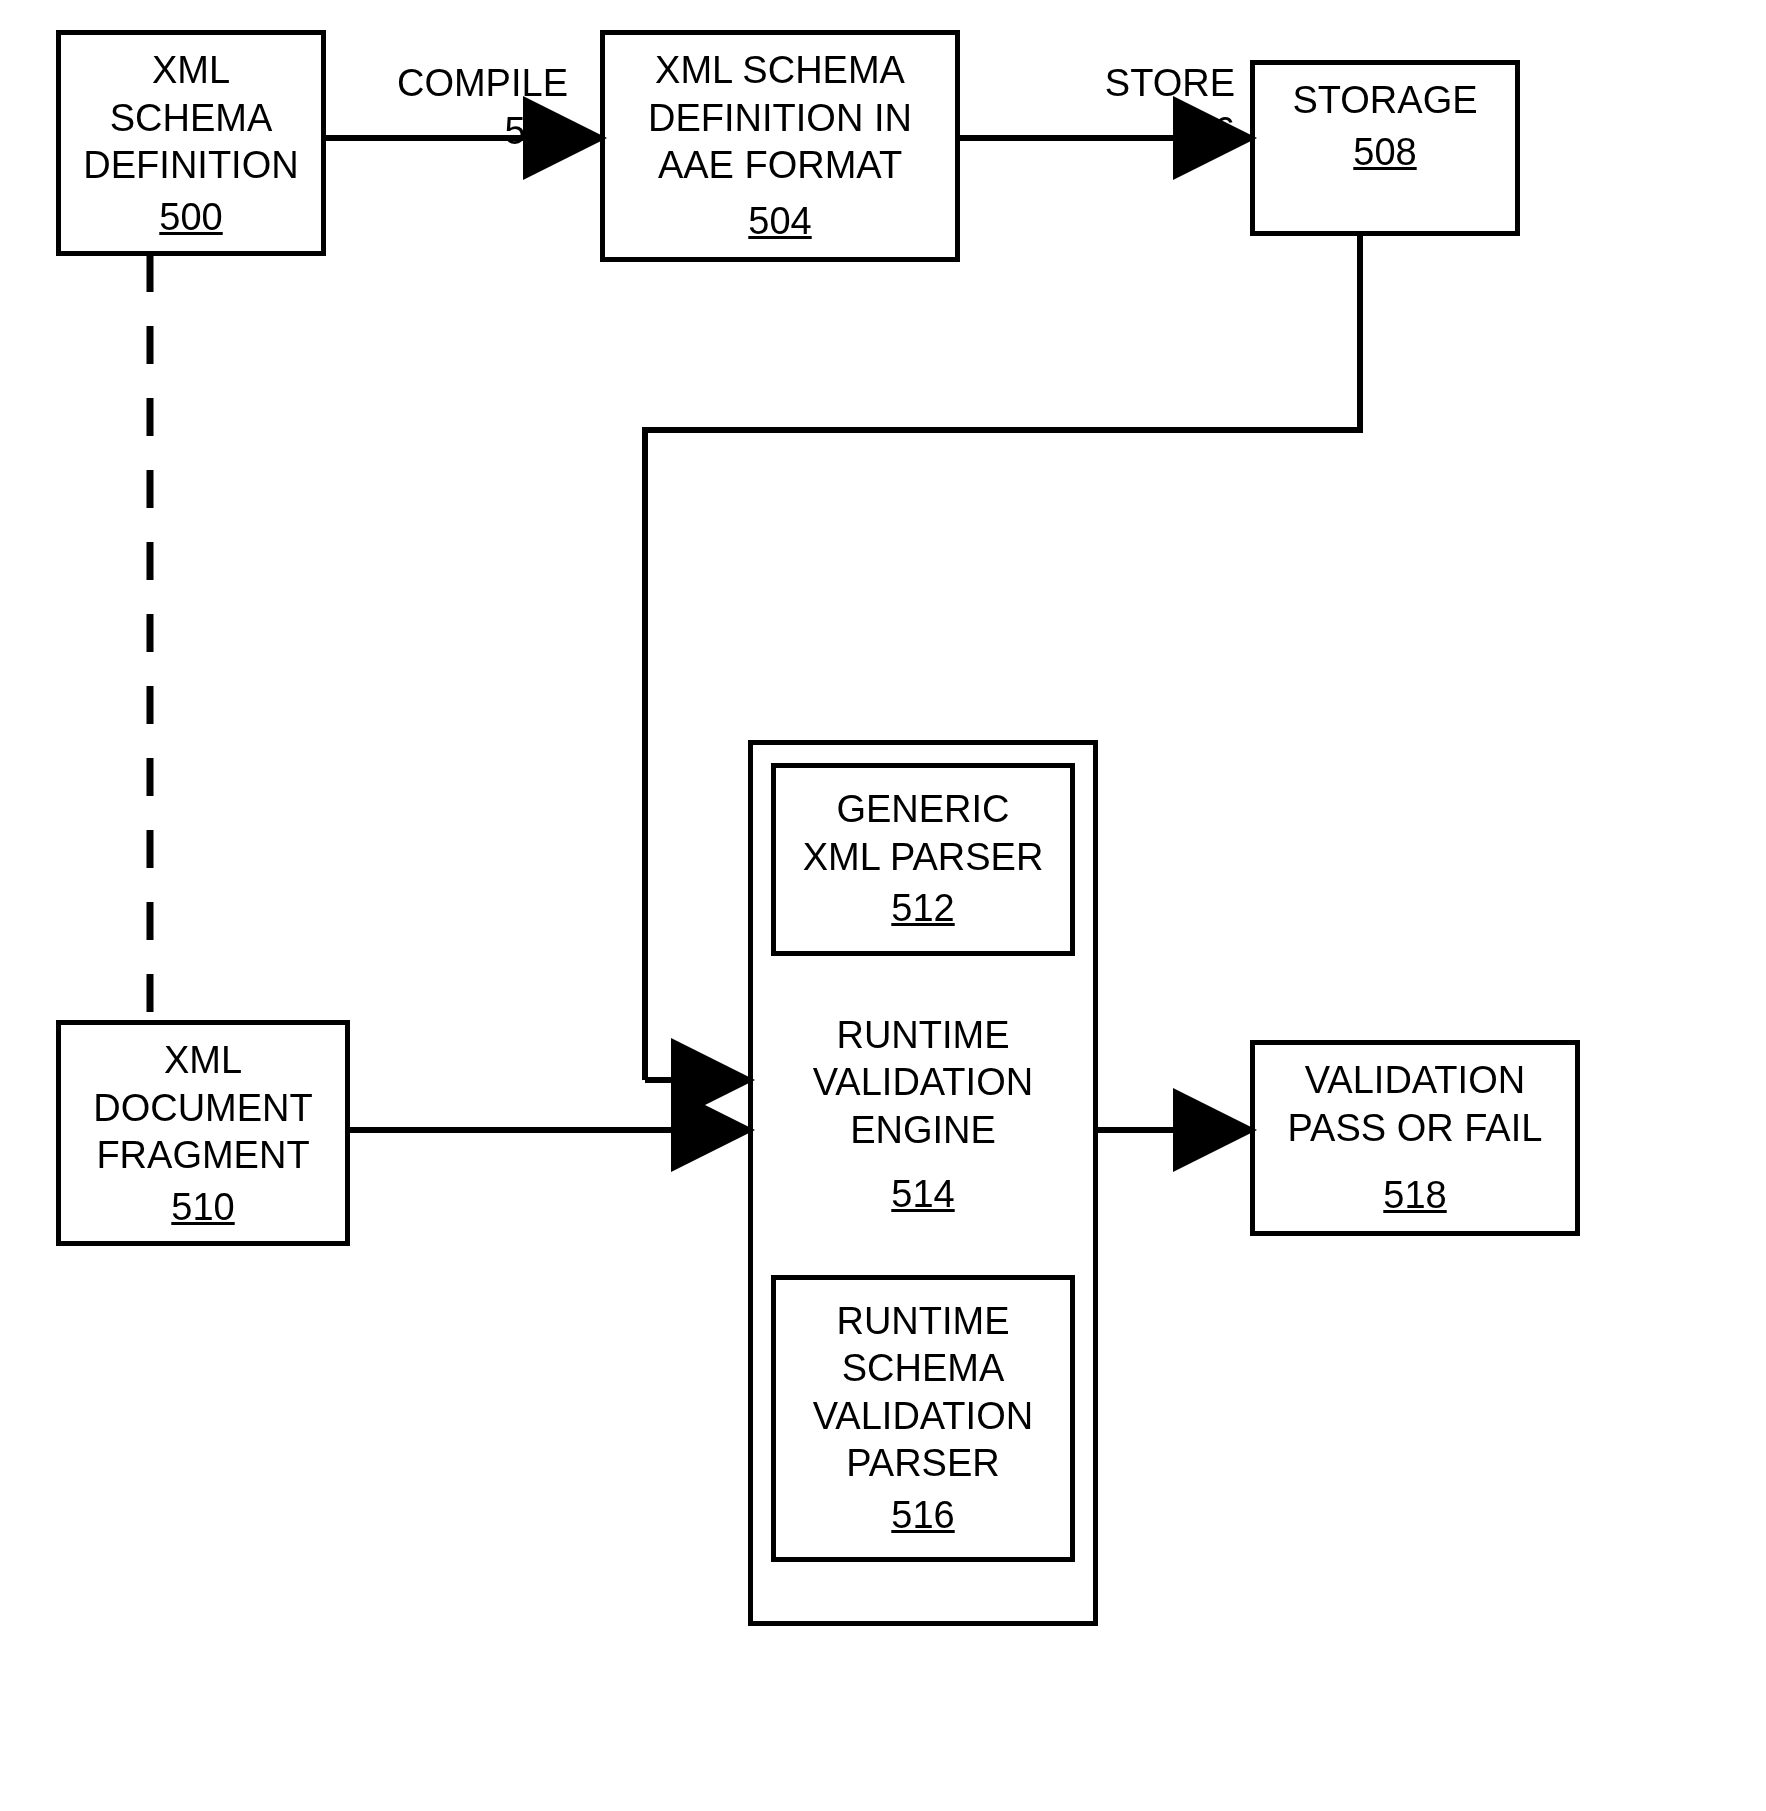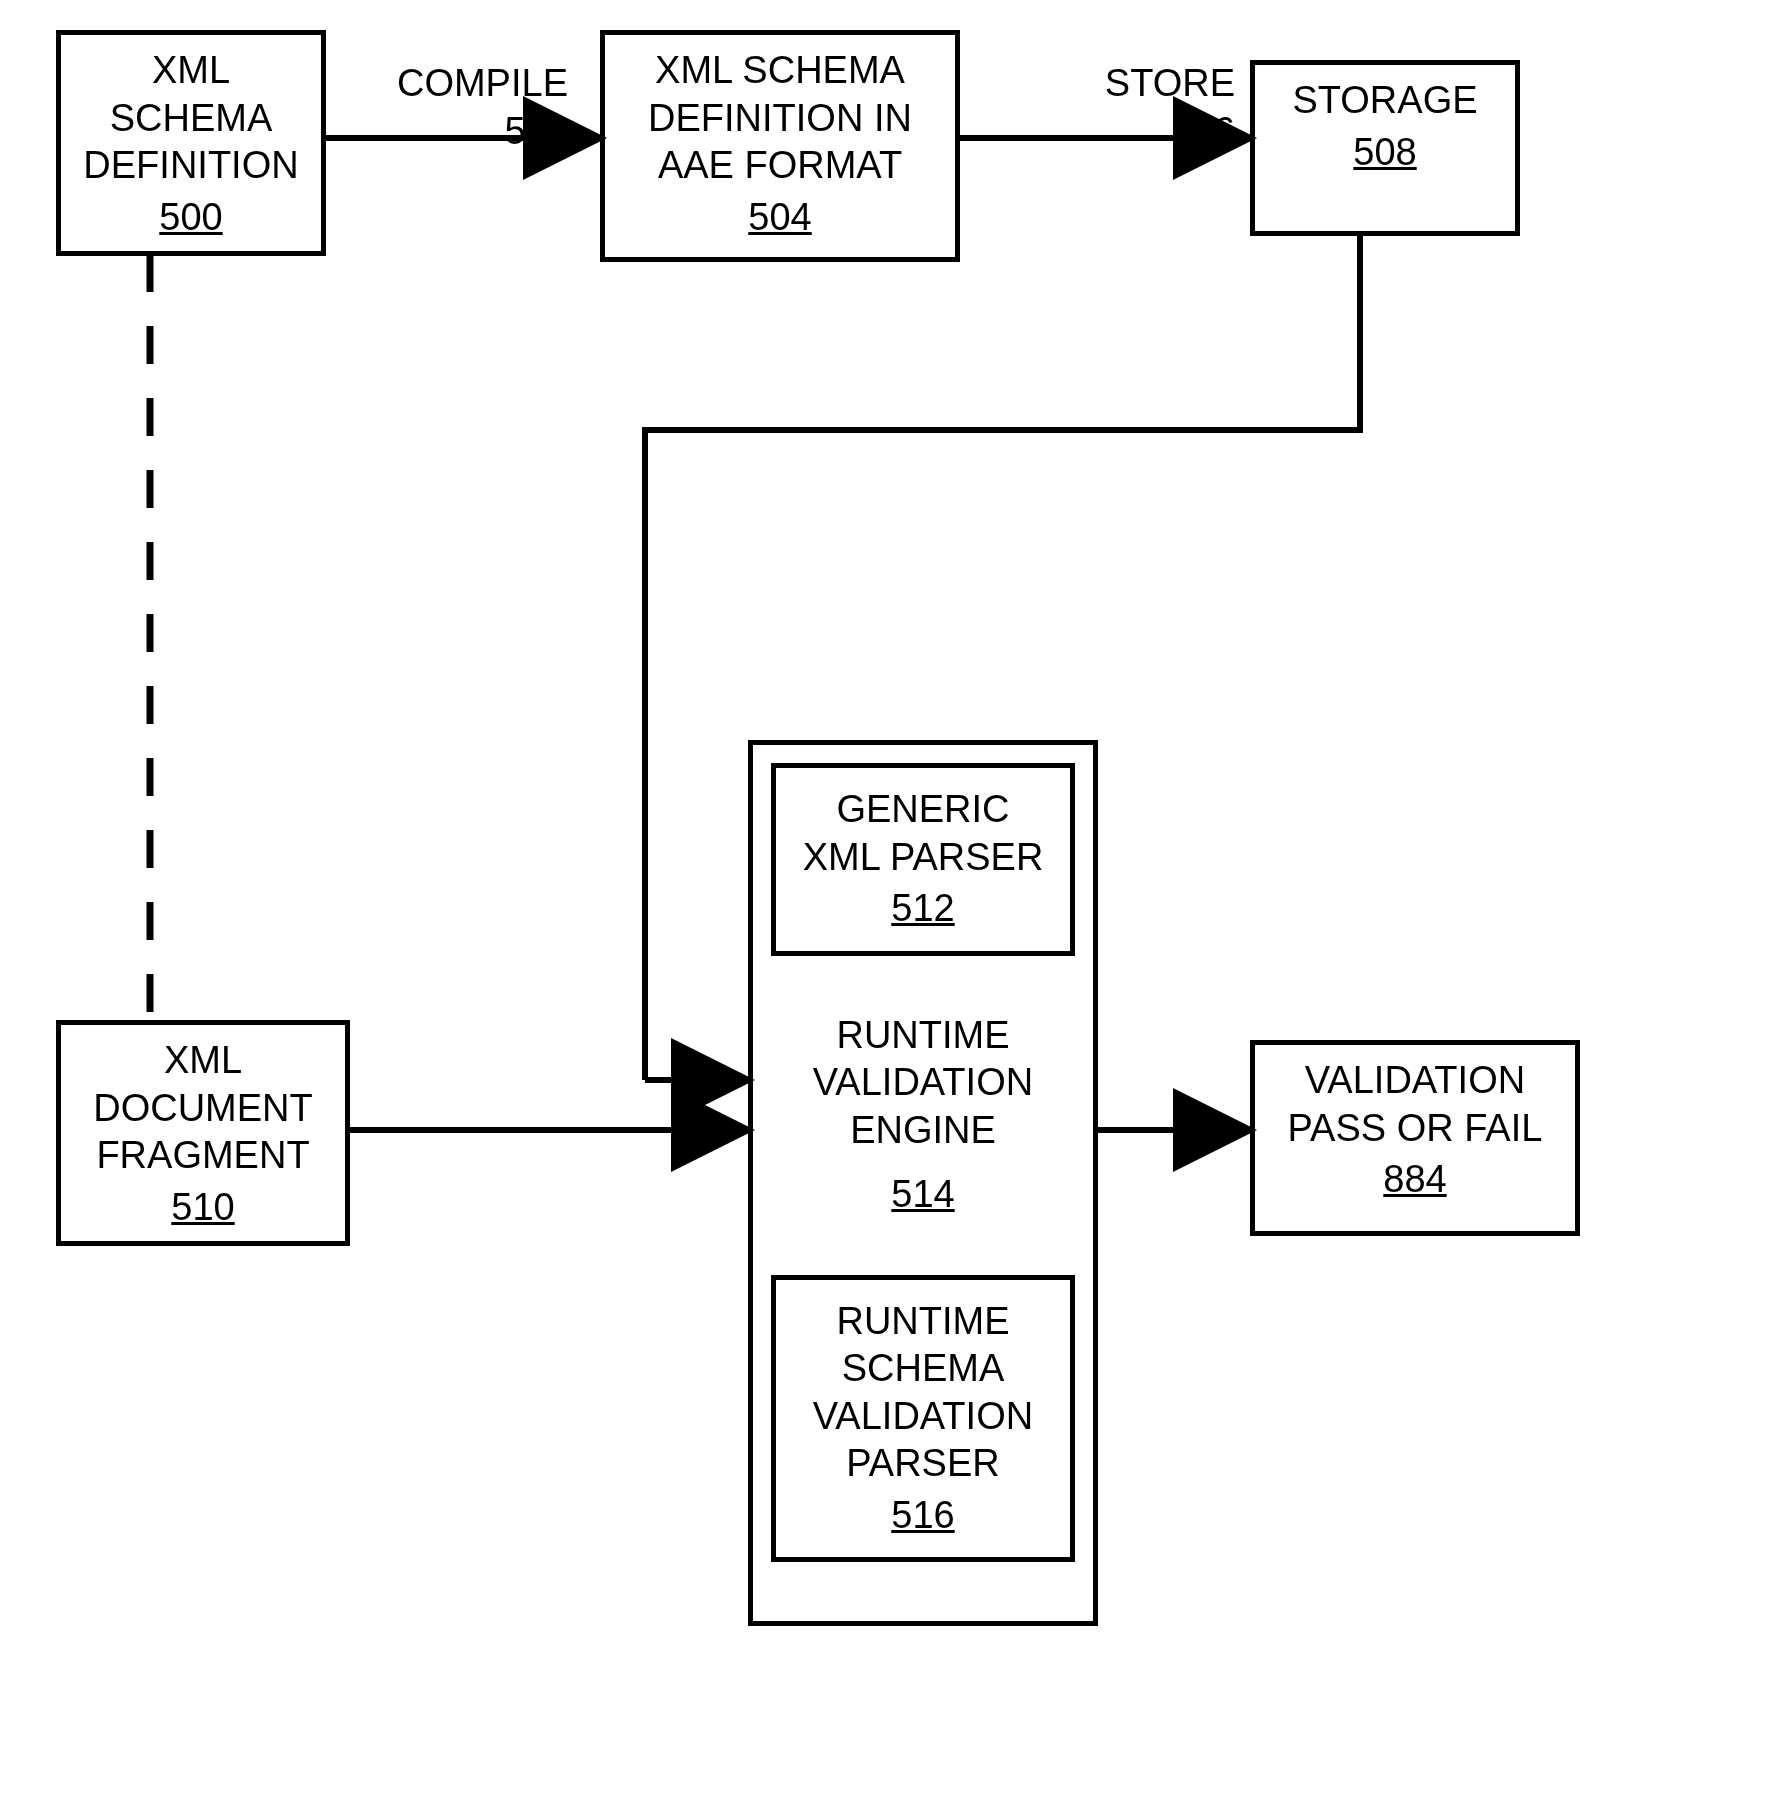--- a/index.html
+++ b/index.html
@@ -12,21 +12,21 @@
       position: relative;
       width: 1766px;
       height: 1811px;
     }
     .box {
       position: absolute;
       border: 5px solid black;
       display: flex;
       flex-direction: column;
       align-items: center;
-      justify-content: flex-start;
+      justify-content: space-between;
       text-align: center;
       font-size: 38px;
       font-weight: 400;
       line-height: 1.25;
       box-sizing: border-box;
       padding: 12px;
     }
     .box .label {
       white-space: pre-line;
     }
@@ -161,16 +161,16 @@
 VALIDATION
 PARSER</span>
         <span class="ref">516</span>
       </div>
     </div>
   </div>
 
   <div class="box" style="left:1250px; top:1040px; width:330px; height:196px;">
     <span class="label">VALIDATION
 PASS OR FAIL</span>
-    <span class="ref">884</span>
+    <span class="ref">518</span>
   </div>
 
 </div>
 
 </body></html>

